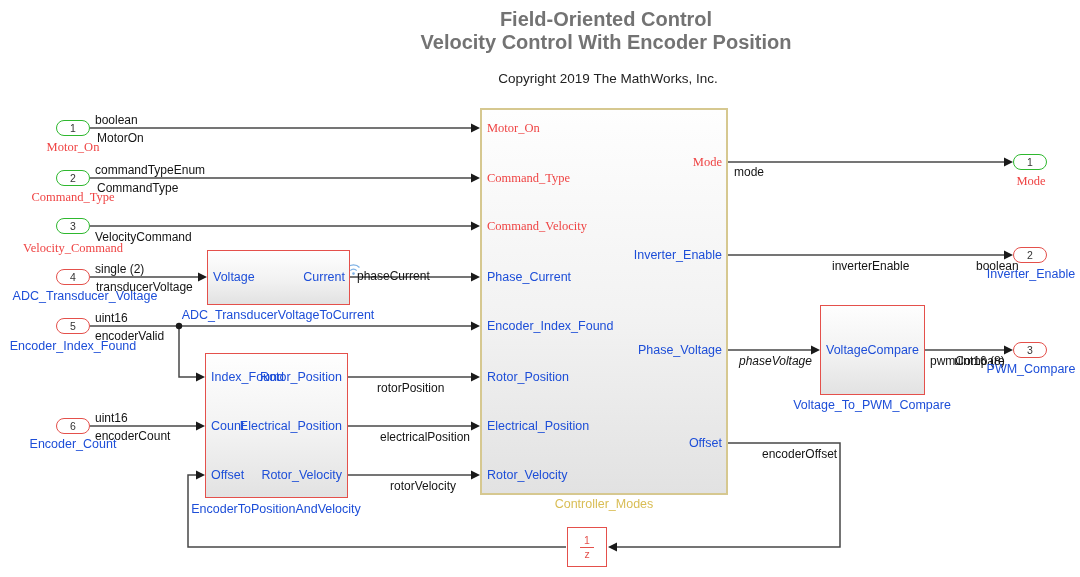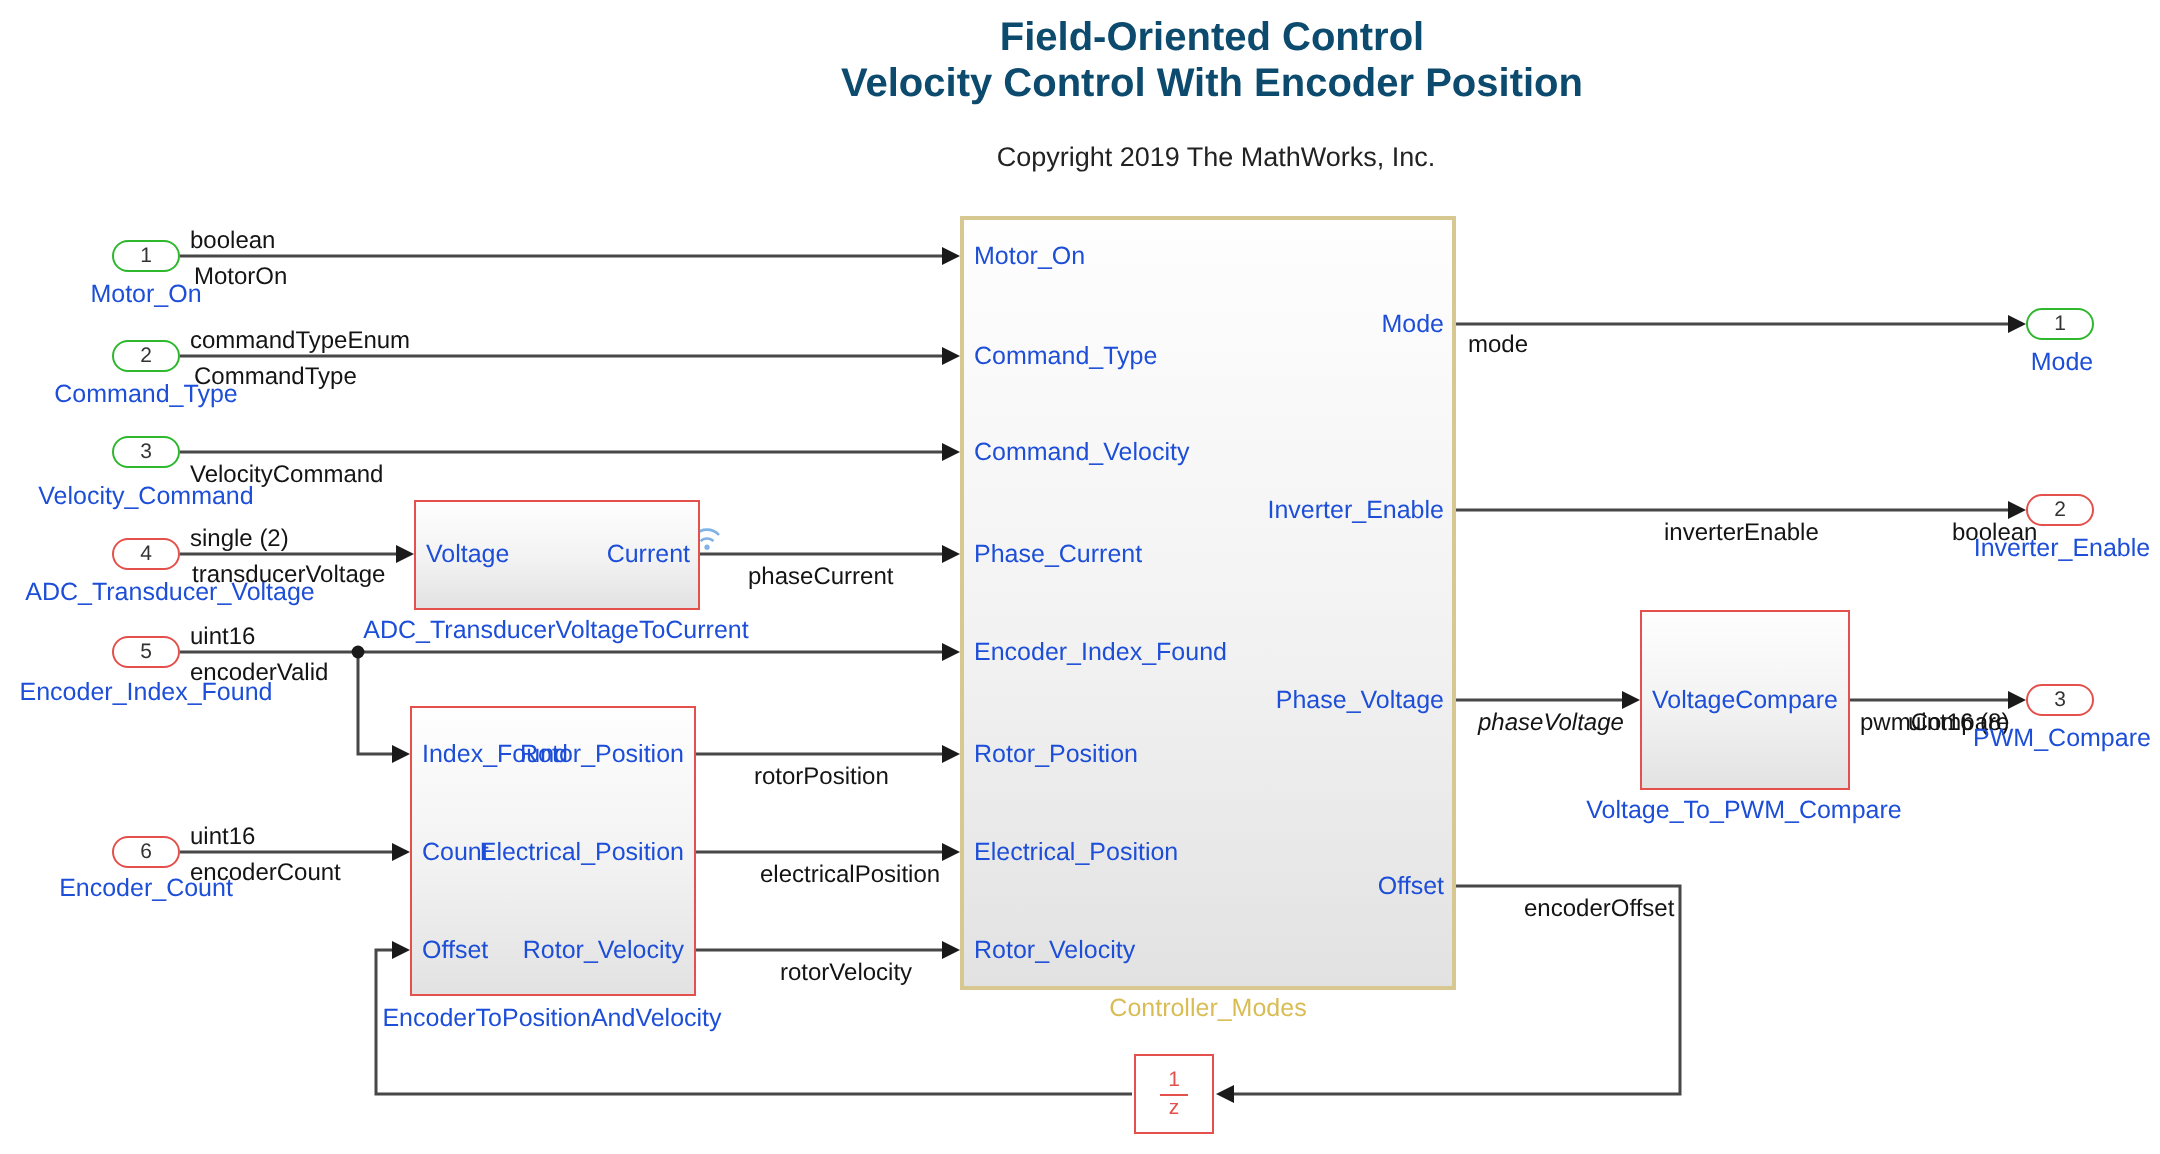--- a/index.html
+++ b/index.html
@@ -1,24 +1,24 @@
 <!DOCTYPE html>
 <html><head>
 <meta charset="utf-8">
 <style>
   html,body{margin:0;padding:0;background:#fff;}
   #canvas{position:relative;width:1080px;height:577px;background:#ffffff;
           font-family:"Liberation Sans",sans-serif;overflow:hidden;}
   .ttl{position:absolute;left:606px;transform:translateX(-50%);text-align:center;
-       font-weight:bold;font-size:20px;color:#0c4a6e;white-space:nowrap;}
+       font-weight:bold;font-size:20px;color:#737373;white-space:nowrap;}
   .copyright{position:absolute;left:608px;transform:translateX(-50%);
        font-size:13.5px;color:#222;white-space:nowrap;}
   .sig{position:absolute;font-size:12px;color:#141414;white-space:nowrap;}
   .portname{position:absolute;transform:translateX(-50%);font-size:12.5px;white-space:nowrap;}
-  .g{color:#1d4ed8;} .r{color:#1d4ed8;} .gold{color:#D9BD54;}
+  .g{color:#ef4444;font-family:Liberation Serif, serif;} .r{color:#1d4ed8;} .gold{color:#D9BD54;}
   .ioport{position:absolute;width:34px;height:16px;background:#fff;border:1.6px solid #2EB82E;
           border-radius:9px;box-sizing:border-box;display:flex;align-items:center;
           justify-content:center;font-size:10.5px;color:#333;line-height:1;}
   .ioport.rb{border-color:#E4504B;}
   .blk{position:absolute;box-sizing:border-box;border:1.8px solid #E4504B;
        background:linear-gradient(180deg,#fefefe 0%,#f2f2f2 55%,#e2e2e2 100%);}
   .blk.goldb{border-color:#D6C890;border-width:2px;}
   .bp{position:absolute;font-size:12.5px;white-space:nowrap;}
   .blkname{position:absolute;transform:translateX(-50%);font-size:12.5px;white-space:nowrap;}
   .delay{position:absolute;left:567px;top:527px;width:40px;height:40px;box-sizing:border-box;
@@ -162,21 +162,21 @@
   <div class="bp r" style="right:161px;top:343px;">Compare</div>
   <div class="blkname r" style="left:872px;top:398px;">Voltage_To_PWM_Compare</div>
 
   <div class="delay">
     <div class="frac">
       <span class="num">1</span>
       <span class="den">z</span>
     </div>
   </div>
 
-  <div class="sig" style="left:357px;top:281px;margin-left:17px;">phaseCurrent</div>
+  <div class="sig" style="left:357px;top:269px;">phaseCurrent</div>
   <div class="sig" style="left:377px;top:381px;">rotorPosition</div>
   <div class="sig" style="left:380px;top:430px;">electricalPosition</div>
   <div class="sig" style="left:390px;top:479px;">rotorVelocity</div>
   <div class="sig" style="left:734px;top:165px;">mode</div>
   <div class="sig" style="left:832px;top:259px;">inverterEnable</div>
   <div class="sig" style="left:976px;top:259px;">boolean</div>
   <div class="sig" style="left:739px;top:354px;font-style:italic;">phaseVoltage</div>
   <div class="sig" style="left:930px;top:354px;">pwmCompare</div>
   <div class="sig" style="left:954px;top:354px;">uint16 (8)</div>
   <div class="sig" style="left:762px;top:447px;">encoderOffset</div>

